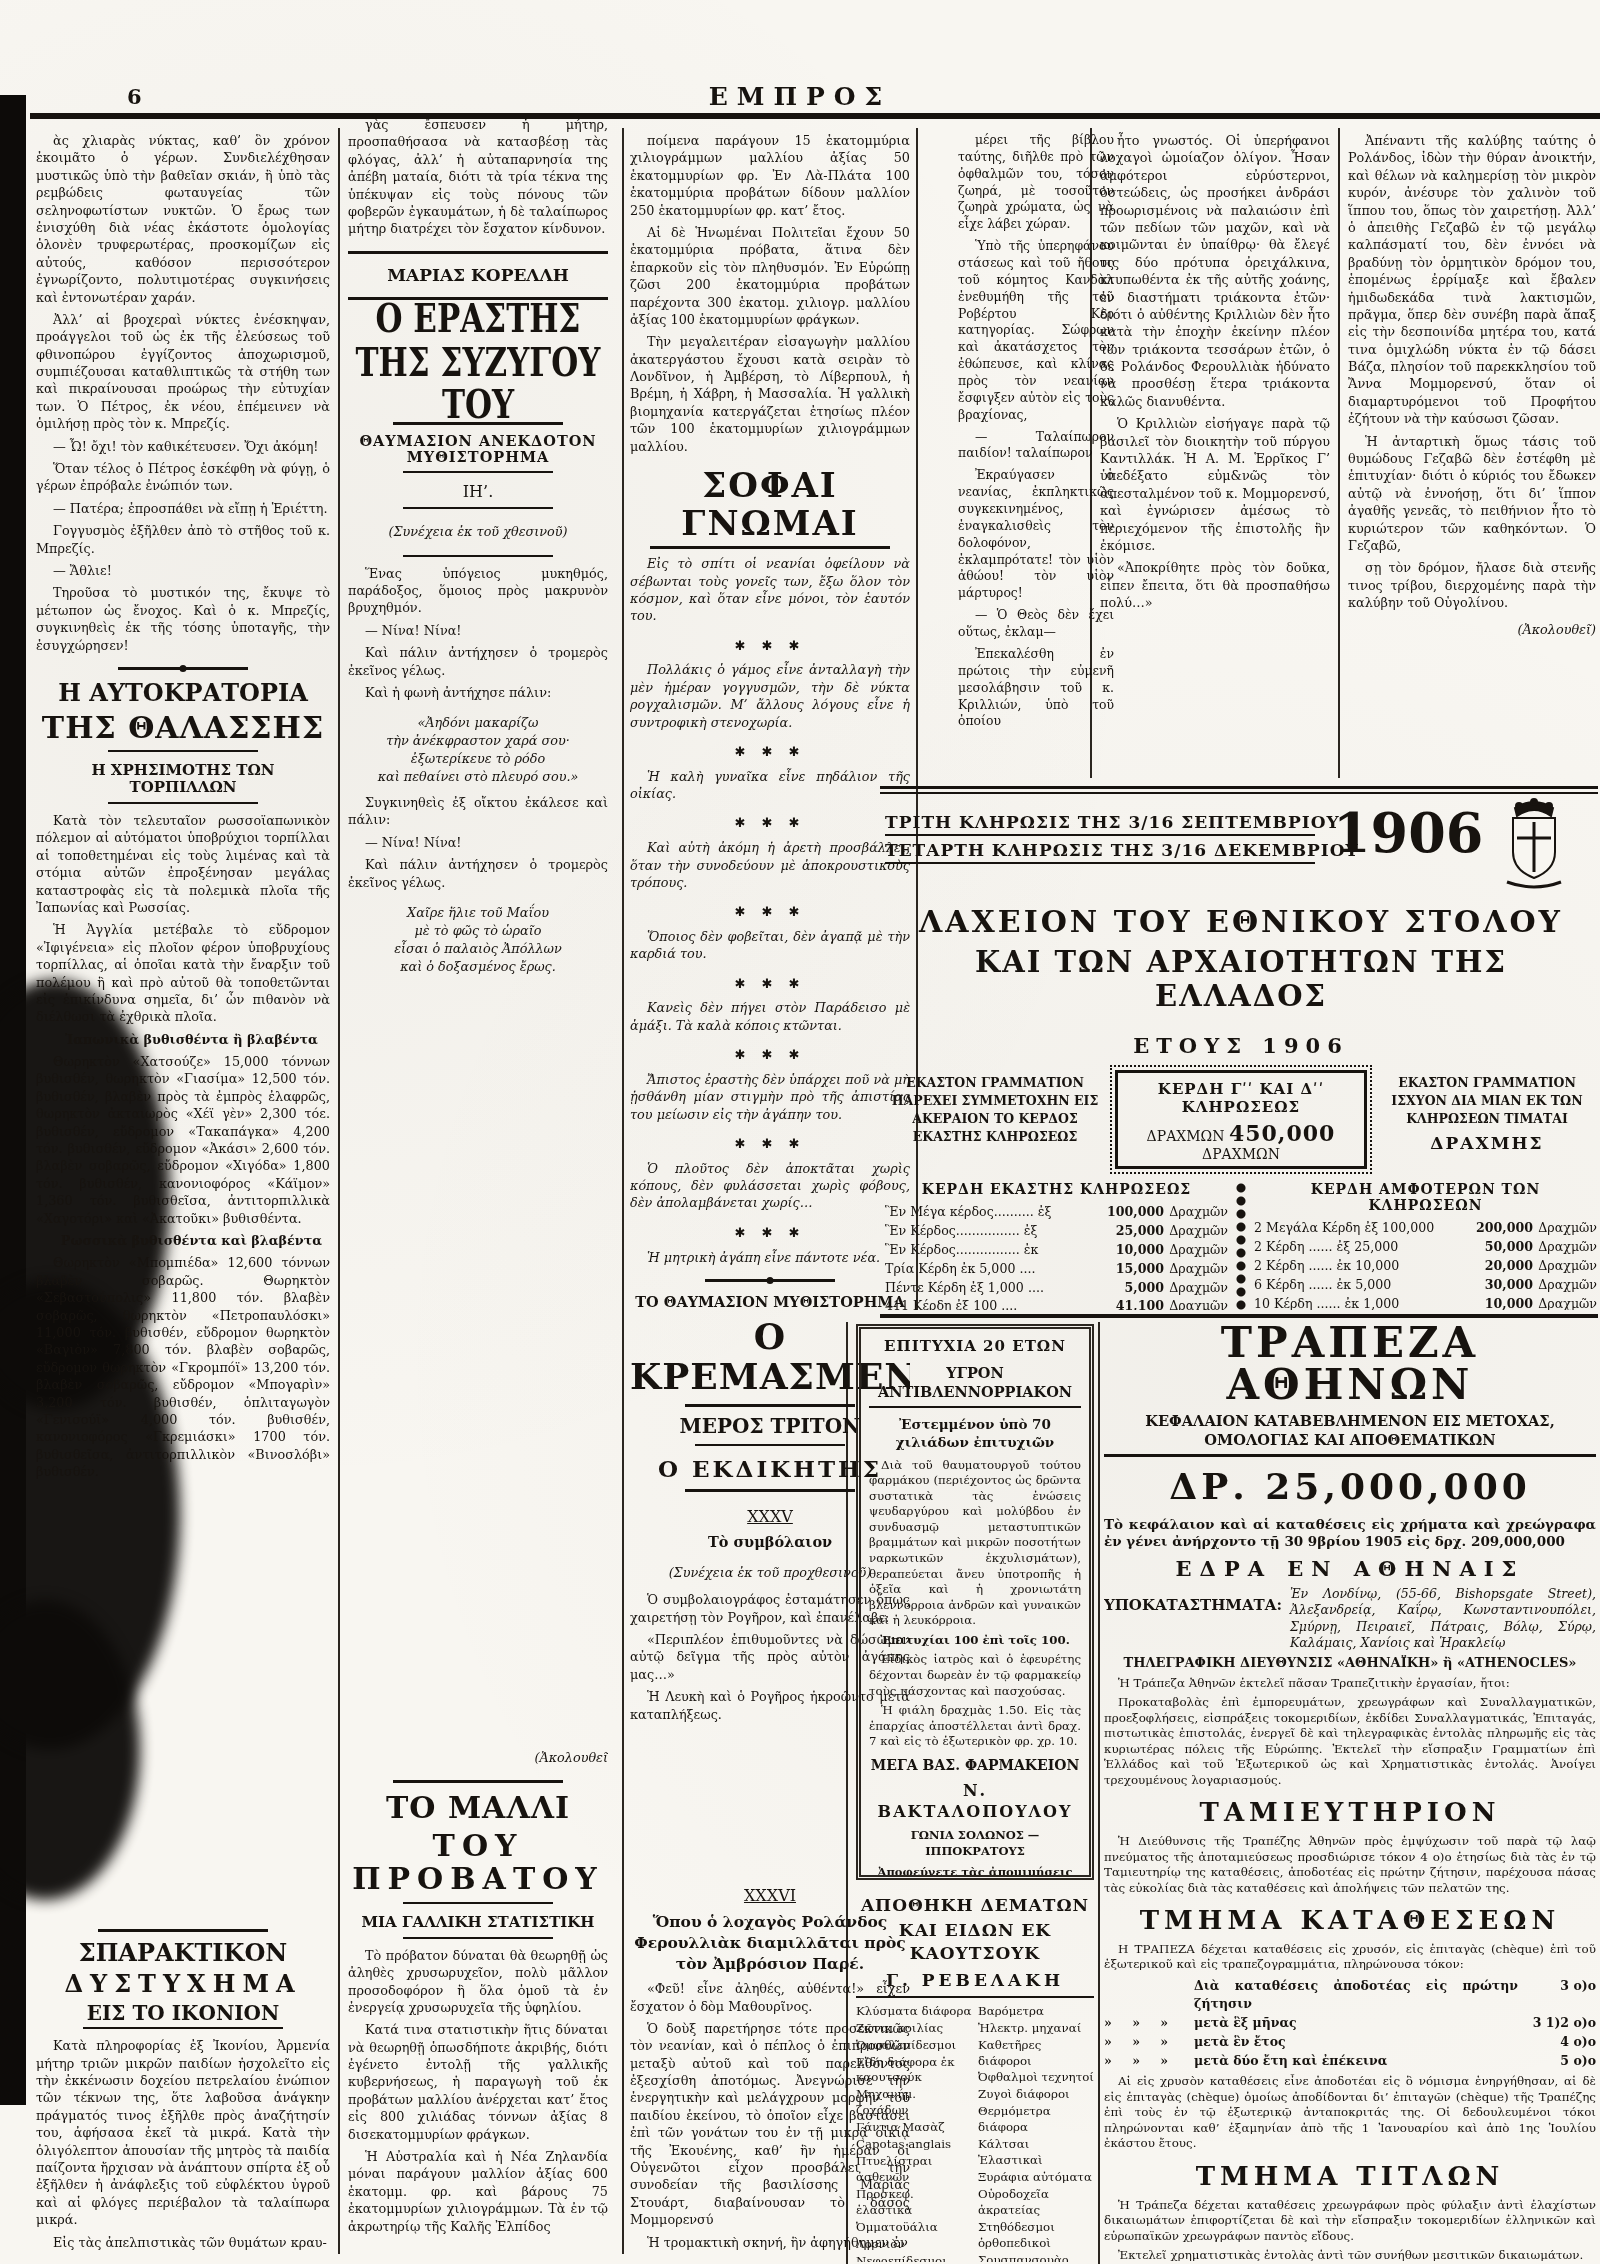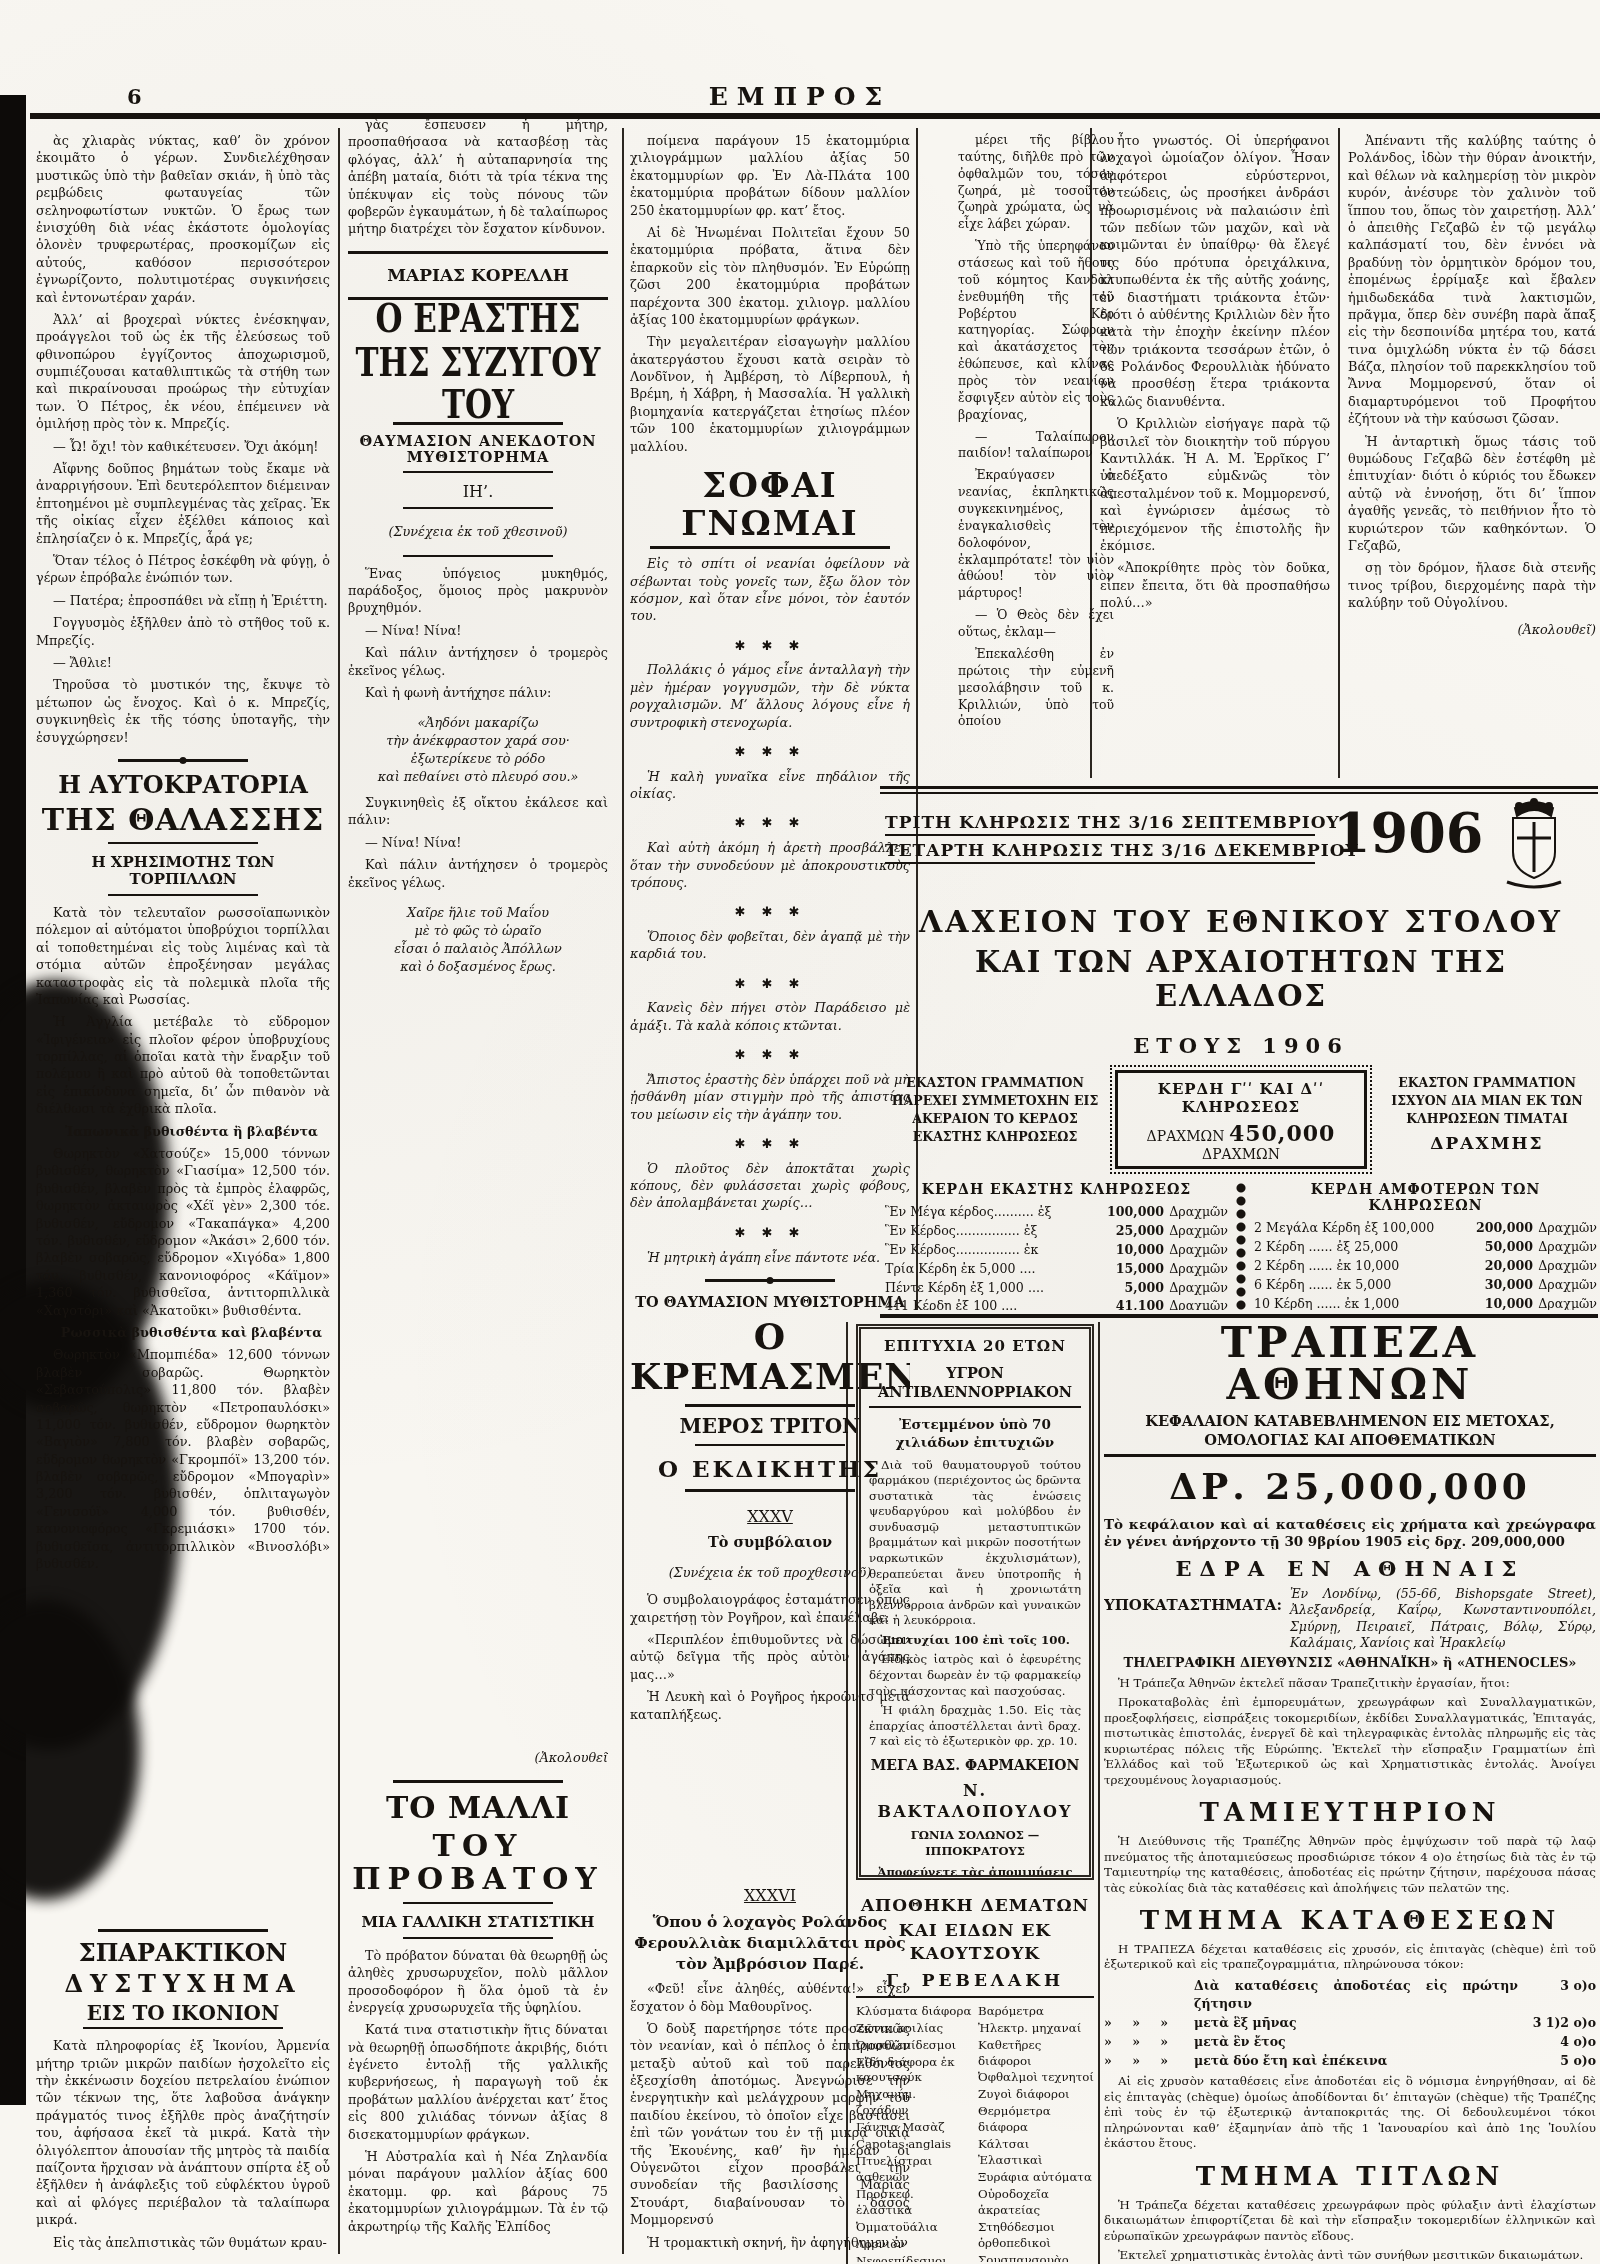--- a/index.html
+++ b/index.html
@@ -123,21 +123,20 @@
   <div class="rule-v" style="left:1098px;top:1322px;height:942px;"></div>
 
   <div class="rule-h" style="left:880px;top:786px;width:718px;height:3px;"></div>
   <div class="rule-h" style="left:880px;top:792px;width:718px;height:2px;"></div>
   <div class="rule-h" style="left:880px;top:1314px;width:718px;height:4px;"></div>
 
   <div class="col" style="left:36px;top:132px;width:294px;height:2124px;">
     <p>ὰς χλιαρὰς νύκτας, καθ’ ὃν χρόνον ἐκοιμᾶτο ὁ γέρων. Συνδιελέχθησαν μυστικῶς ὑπὸ τὴν βαθεῖαν σκιάν, ἢ ὑπὸ τὰς ρεμβώδεις φωταυγείας τῶν σεληνοφωτίστων νυκτῶν. Ὁ ἔρως των ἐνισχύθη διὰ νέας ἑκάστοτε ὁμολογίας ὁλονὲν τρυφερωτέρας, προσκομίζων εἰς αὐτούς, καθόσον περισσότερον ἐγνωρίζοντο, πολυτιμοτέρας συγκινήσεις καὶ ἐντονωτέραν χαράν.</p>
     <p>Ἀλλ’ αἱ βροχεραὶ νύκτες ἐνέσκηψαν, προάγγελοι τοῦ ὡς ἐκ τῆς ἐλεύσεως τοῦ φθινοπώρου ἐγγίζοντος ἀποχωρισμοῦ, συμπιέζουσαι καταθλιπτικῶς τὰ στήθη των καὶ πικραίνουσαι προώρως τὴν εὐτυχίαν των. Ὁ Πέτρος, ἐκ νέου, ἐπέμεινεν νὰ ὁμιλήσῃ πρὸς τὸν κ. Μπρεζίς.</p>
     <p class="dialog">— Ὦ! ὄχι! τὸν καθικέτευσεν. Ὄχι ἀκόμη!</p>
-    <p>Αἴφνης δοῦπος βημάτων τοὺς ἔκαμε νὰ ἀναρριγήσουν. Ἐπὶ δευτερόλεπτον διέμειναν ἐπτοημένοι μὲ συμπλεγμένας τὰς χεῖρας. Ἐκ τῆς οἰκίας εἶχεν ἐξέλθει κάποιος καὶ ἐπλησίαζεν ὁ κ. Μπρεζίς, ἆρά γε;</p>
     <p>Ὅταν τέλος ὁ Πέτρος ἐσκέφθη νὰ φύγῃ, ὁ γέρων ἐπρόβαλε ἐνώπιόν των.</p>
     <p class="dialog">— Πατέρα; ἐπροσπάθει νὰ εἴπῃ ἡ Ἑριέττη.</p>
     <p>Γογγυσμὸς ἐξῆλθεν ἀπὸ τὸ στῆθος τοῦ κ. Μπρεζίς.</p>
     <p class="dialog">— Ἄθλιε!</p>
     <p>Τηροῦσα τὸ μυστικόν της, ἔκυψε τὸ μέτωπον ὡς ἔνοχος. Καὶ ὁ κ. Μπρεζίς, συγκινηθεὶς ἐκ τῆς τόσης ὑποταγῆς, τὴν ἐσυγχώρησεν!</p>
     <div class="orn dot"></div>
     <div class="sec-title t-big">Η ΑΥΤΟΚΡΑΤΟΡΙΑ</div>
     <div class="sec-title t-huge">ΤΗΣ ΘΑΛΑΣΣΗΣ</div>
     <div class="sub-rule"></div>
     <div class="sec-title" style="font-size:15px;">Η ΧΡΗΣΙΜΟΤΗΣ ΤΩΝ ΤΟΡΠΙΛΛΩΝ</div>

